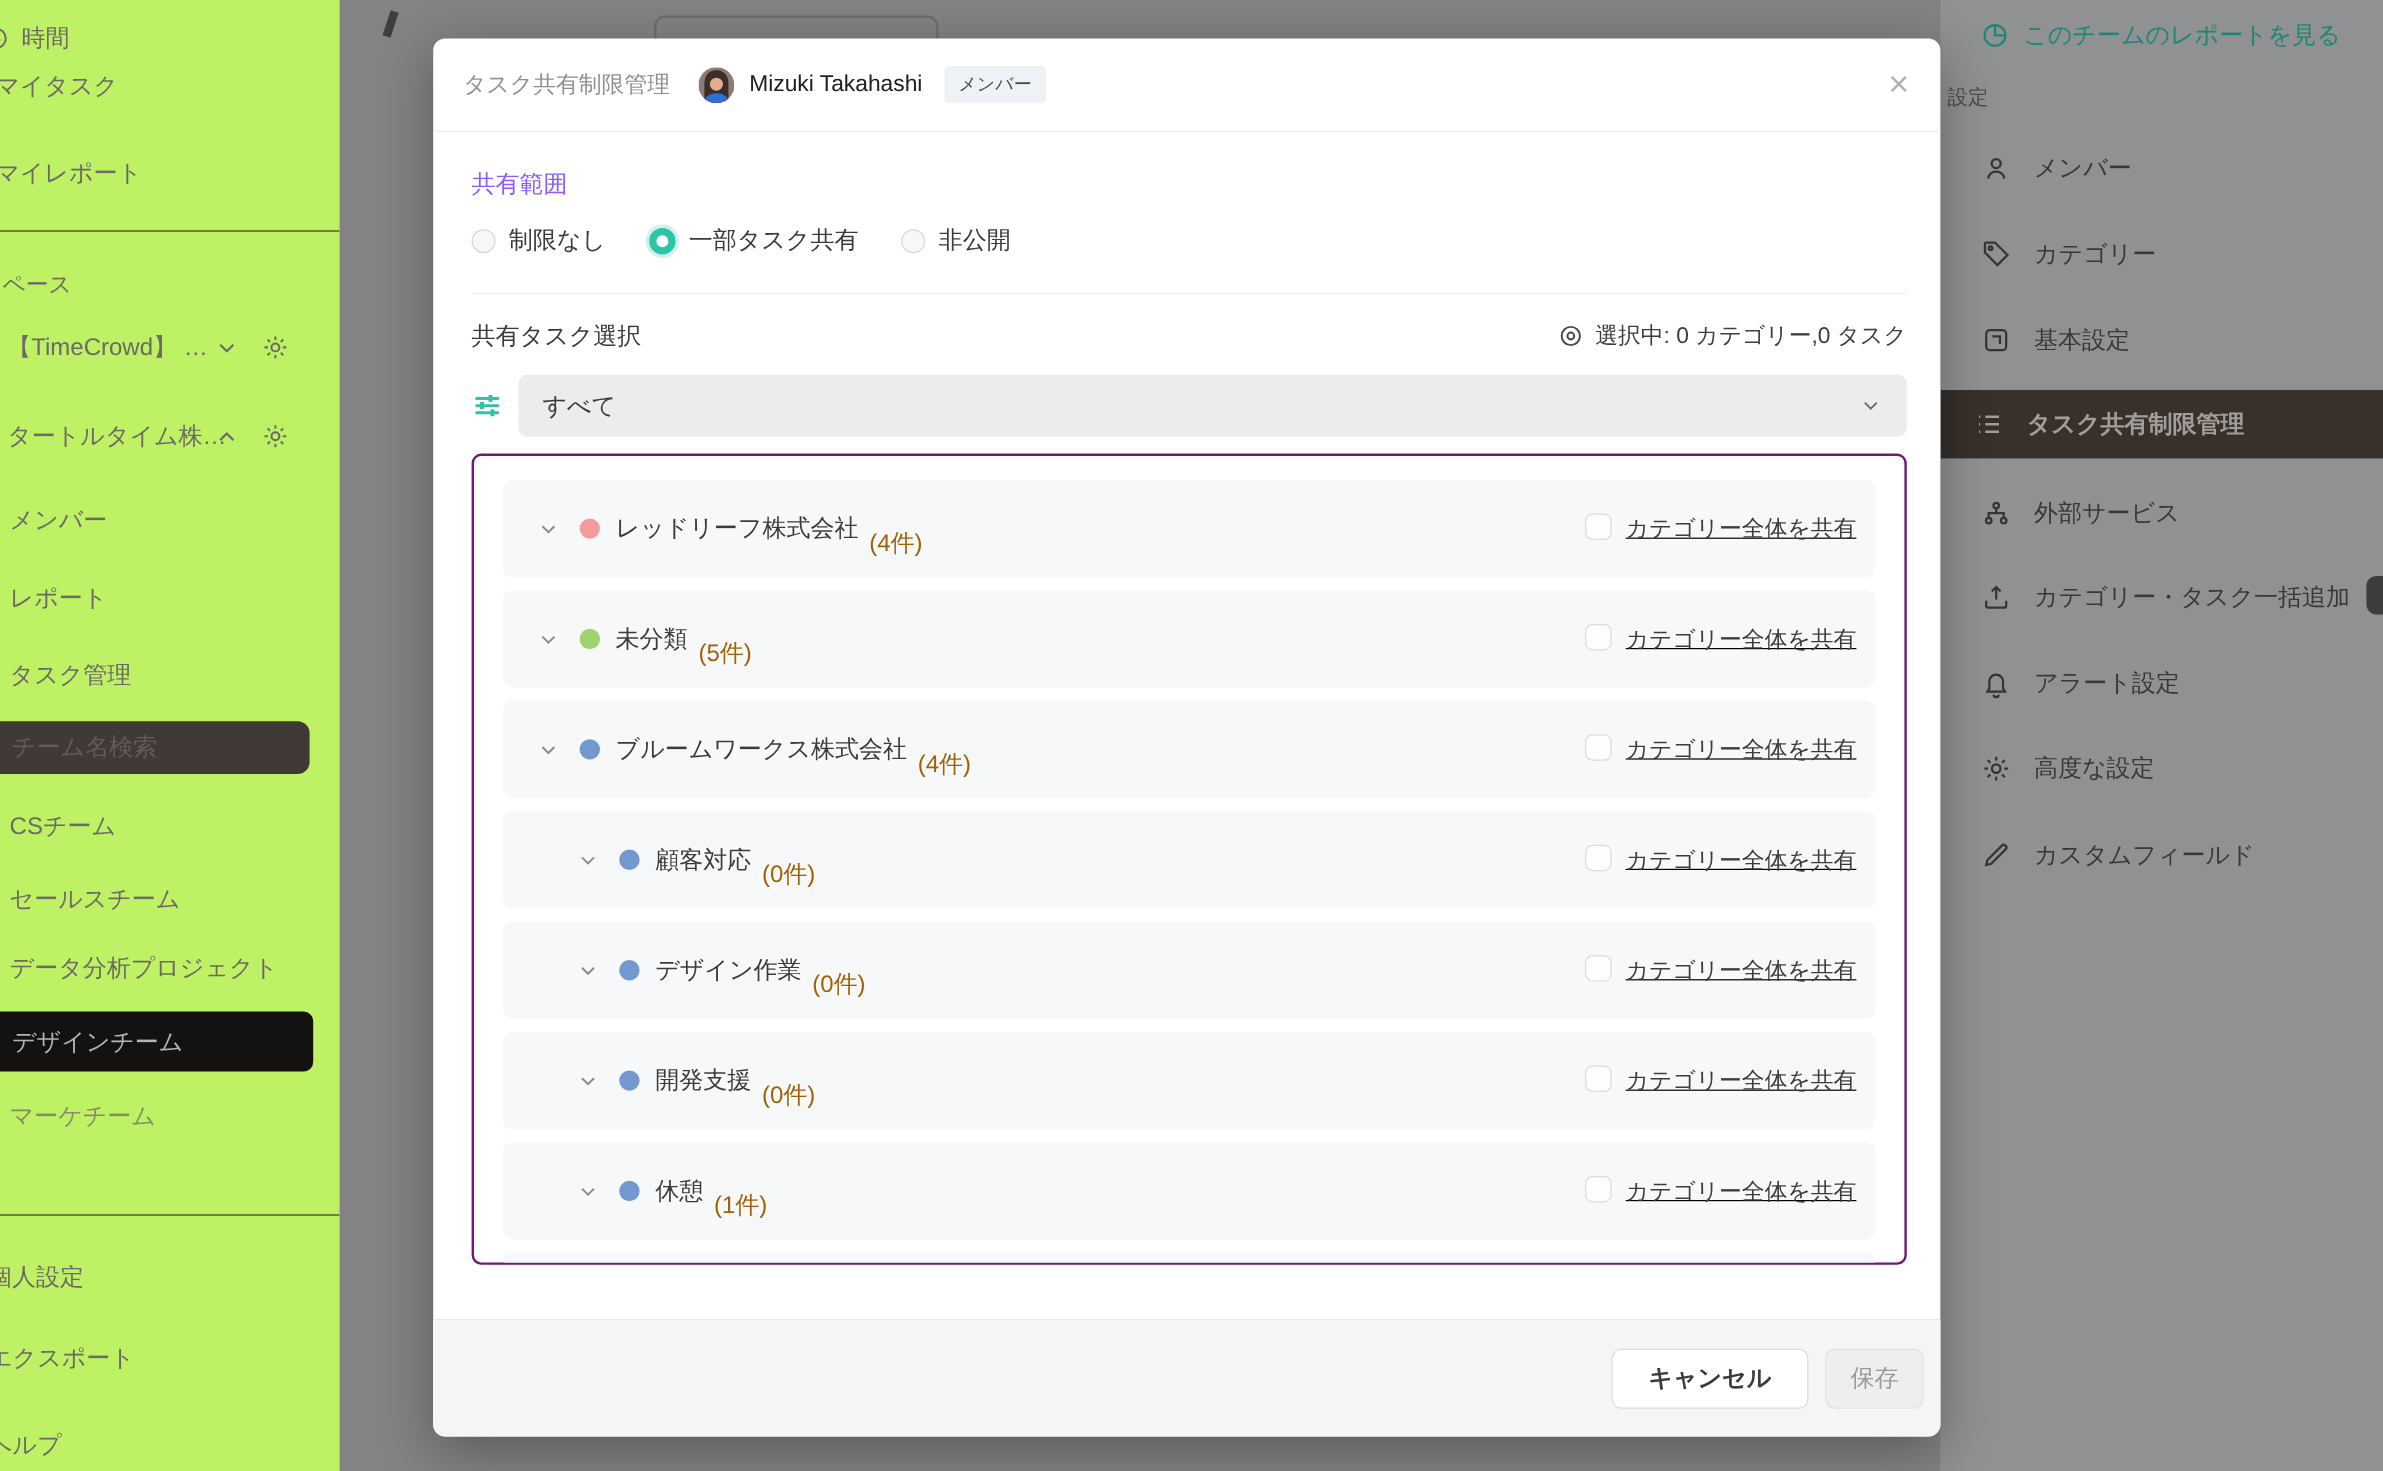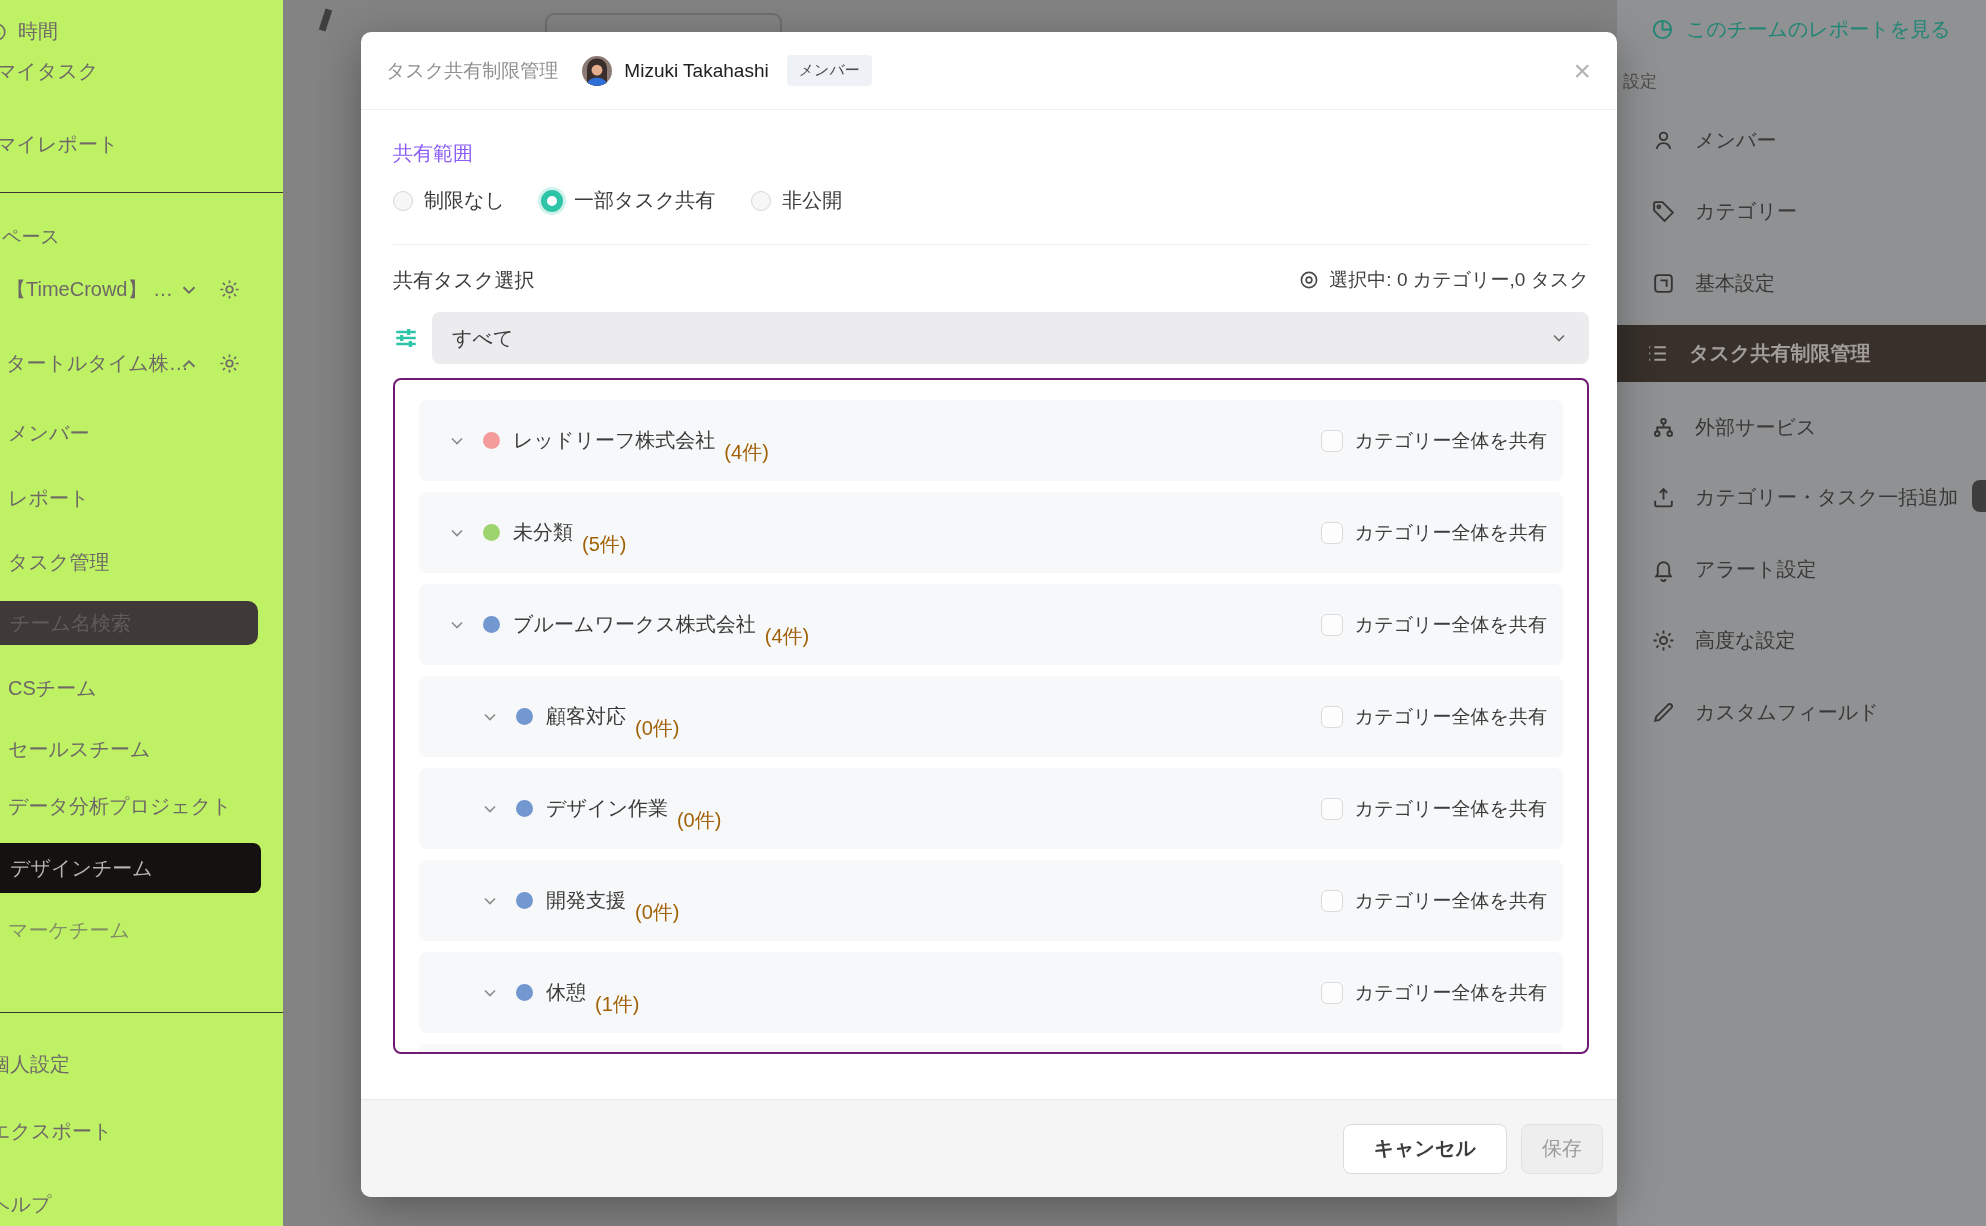--- a/index.html
+++ b/index.html
@@ -61,21 +61,21 @@
   .dropdown .val { color:#3a3a3a; font-size:20px; }
   .dropdown .chev { margin-left:auto; color:#6d6d6d; }
 
   .list-box { margin-top:14px; height:676px; border:2px solid #701a75; border-radius:8px; padding:20px 24px 0; overflow:hidden; }
   .row { height:81px; border-radius:8px; background:#f7f8f9; margin-bottom:11px; display:flex; align-items:center; padding:0 16px 0 28px; }
   .row.indent { padding-left:61px; }
   .row .chev { color:#8b8b8b; flex:0 0 auto; cursor:pointer; }
   .dot { width:17px; height:17px; border-radius:50%; margin-left:16px; flex:0 0 auto; }
   .row .r-label { margin-left:13px; color:#3b3b3b; font-size:20px; white-space:nowrap; }
   .row .r-count { margin-left:9px; color:#a16207; font-size:20px;margin-top:24px; }
-  .row .r-share { margin-left:auto; display:flex; align-items:center; gap:12px; }
+  .row .r-share { margin-left:auto; display:flex; align-items:flex-start; gap:12px;text-decoration:underline; }
   .checkbox { width:22px; height:22px; border:1.5px solid #dbdbdb; border-radius:6px; background:#fdfdfd; cursor:pointer; flex:0 0 auto; }
   .cb-label { color:#3c3c3c; font-size:19px; white-space:nowrap; }
   .row.partial { height:12px; margin-bottom:0; }
 
   .m-footer { position:absolute; left:0; right:0; bottom:0; height:98px; background:#f5f5f6; border-top:1px solid #e9e9e9; border-radius:0 0 10px 10px; display:flex; align-items:center; justify-content:flex-end; gap:14px; padding-right:14px; }
   .btn { height:50px; border-radius:8px; font-size:20px; font-family:inherit; cursor:pointer; }
   .btn-cancel { background:#fff; border:1px solid #dcdcdc; color:#3c3c3c; font-weight:700; padding:0 30px; }
   .btn-save { background:#eeeeef; border:1px solid #e2e2e2; color:#9a9a9a; padding:0 20px; }
 </style>
 </head>

